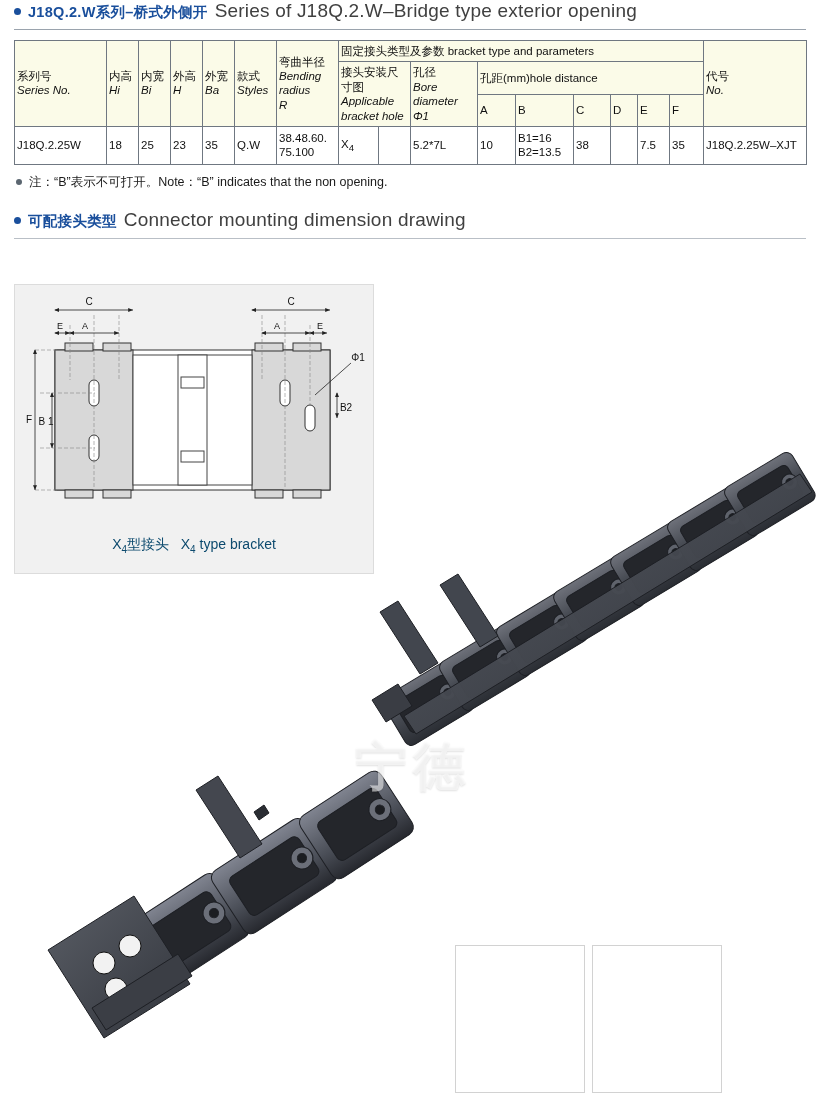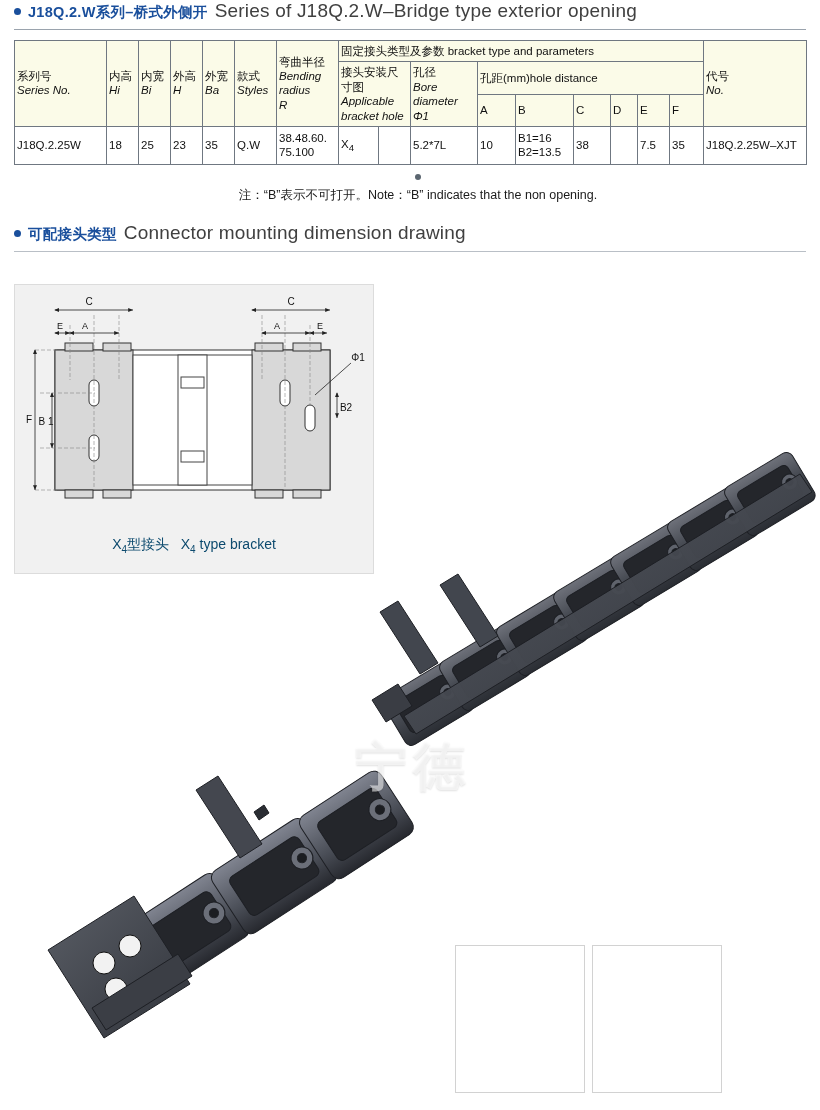--- a/index.html
+++ b/index.html
@@ -77,21 +77,20 @@
   .cell-en { display:block;font-style:italic; }
   .twoline { white-space: pre-line; }
 
   
   .note {
     display: flex;
     align-items: center;
     gap: 7px;
     padding: 9px 0 0 16px;
     font-size: 12.5px;
-    flex-direction: column;
   }
   .note .bullet { background: #5b6670; width:6px; height:6px; top:0; }
   .note-text { color: #1a1a1a; }
 
   
   .drawing-panel {
     position: absolute;
     left: 14px; top: 284px;
     width: 360px; height: 290px;
     background: #f1f1f1;

